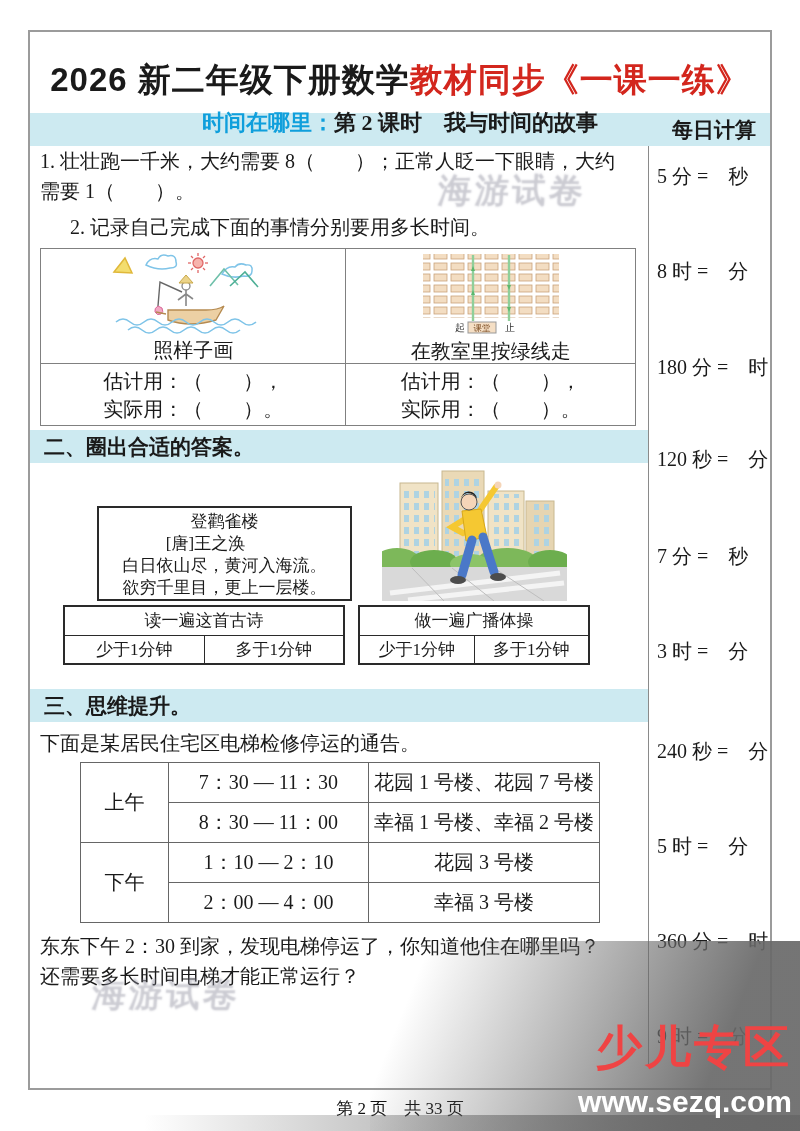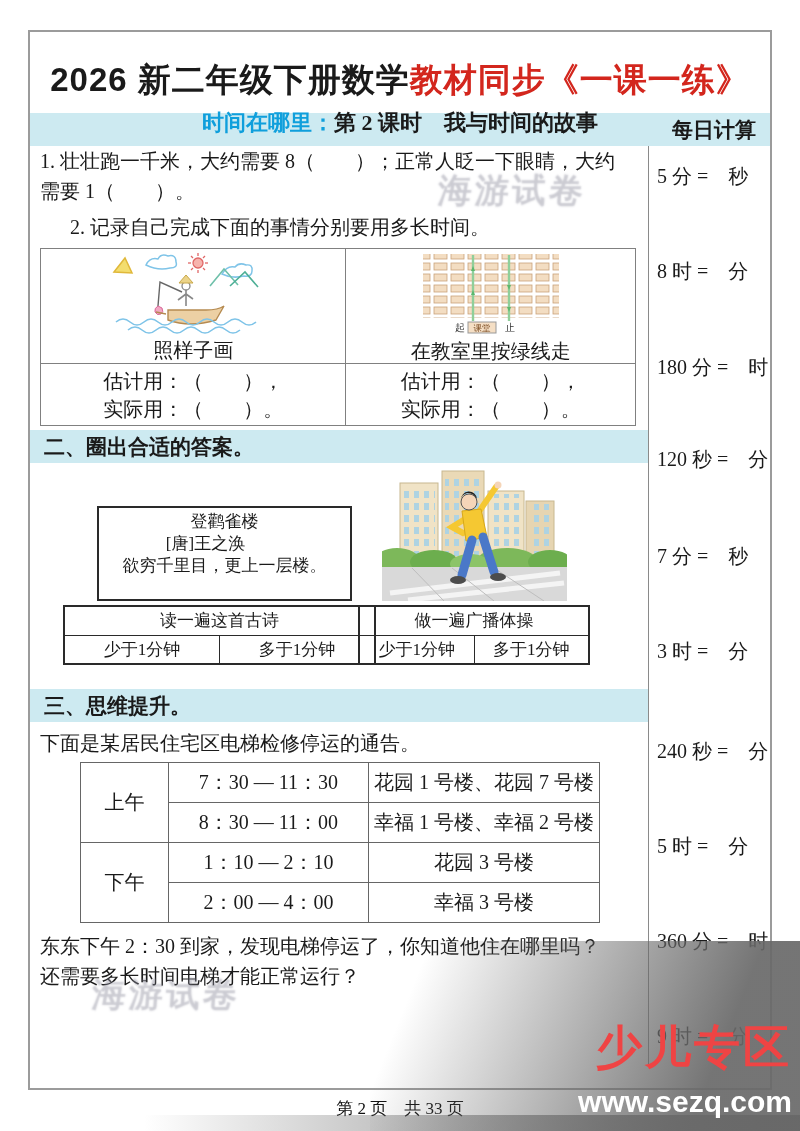--- a/index.html
+++ b/index.html
@@ -49,21 +49,21 @@
   .band2 { margin-top:4px; }
   .sec2-content { position:relative; height:222px; }
   .poem-box {
     position:absolute; left:67px; top:43px; width:255px; height:95px;
     border:2px solid #2a2a2a; font-size:17px; line-height:22px; text-align:center;
     padding-top:3px;
   }
   .poem-author { text-align:center; padding-right:38px; }
   .choice-table { position:absolute; border:2px solid #2a2a2a; }
   .choice-table td { border:1.5px solid #2a2a2a; text-align:center; font-size:17px; height:29px; }
-  .choice-left { left:33px; top:142px; width:313px; }
+  .choice-left { left:33px; top:142px; width:282px; }
   .choice-right { left:328px; top:142px; width:232px; }
   .exercise-illu { position:absolute; left:352px; top:2px; }
   
   .sec3-intro { margin-top:6px; }
   .elev-table { margin:4px 0 0 50px; width:520px; }
   .elev-table td { border:1px solid #666; text-align:center; font-size:20px; height:40px; }
   .elev-period { width:88px; }
   .elev-time { width:200px; }
   .sec3-q { margin-top:8px; }
   
@@ -183,20 +183,21 @@
           </table>
 
         <div class="band band2">
           <span class="band-label">二、圈出合适的答案。</span>
         </div>
 
         <div class="sec2-content">
           <div class="poem-box">
             <div>登鹳雀楼</div>
             <div class="poem-author">[唐]王之涣</div>
+            <div>白日依山尽，黄河入海流。</div>
             <div>欲穷千里目，更上一层楼。</div>
           </div>
 
           <div class="exercise-illu">
             <svg width="185" height="136" viewBox="0 0 185 136">
               <defs>
                 <pattern id="win" width="10" height="12" patternUnits="userSpaceOnUse">
                   <rect x="2" y="2" width="5" height="7" fill="#aed3e2"></rect>
                 </pattern>
               </defs>

